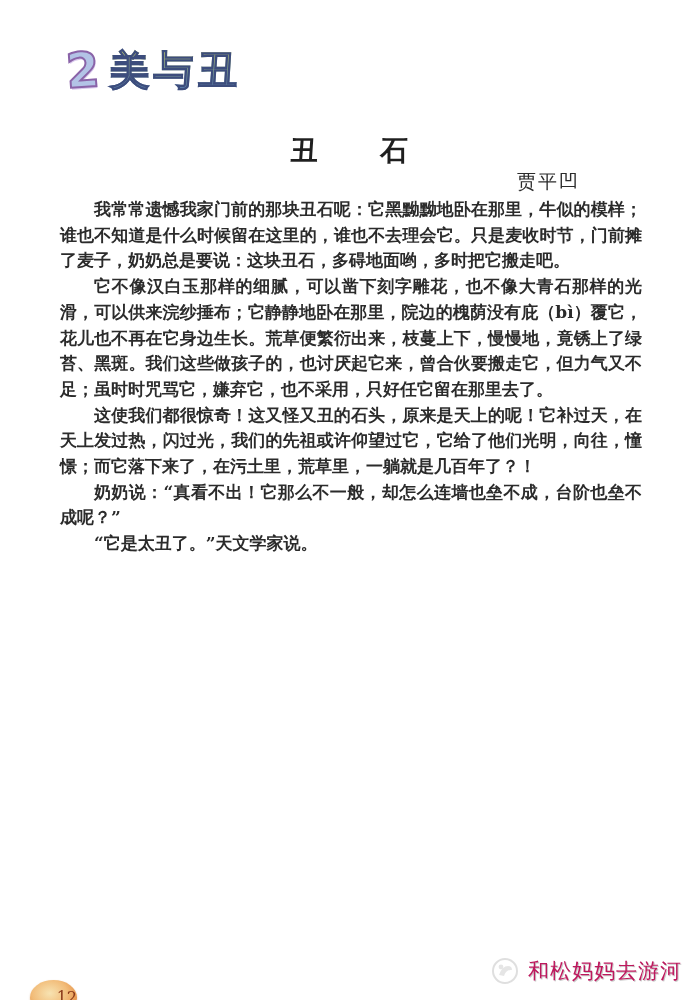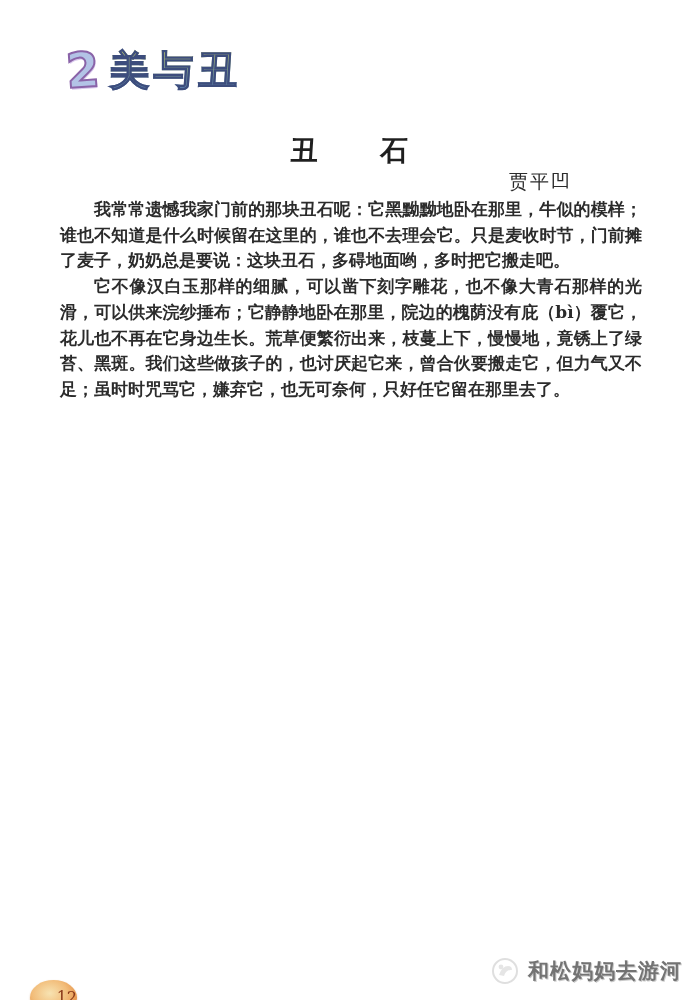--- a/index.html
+++ b/index.html
@@ -55,21 +55,21 @@
     text-align: center;
     font-size: 28px;
     font-weight: bold;
     letter-spacing: 2px;
     color: #1f1f1f;
     margin-top: 28px;
   }
   .author {
     position: absolute;
     top: 169px;
-    right: 128px;
+    right: 120px;
     font-size: 19px;
     color: #2b2b2b;
     letter-spacing: 2px;
   }
   
   .body-text {
     position: absolute;
     top: 197px;
     left: 60px;
     width: 582px;
@@ -102,44 +102,47 @@
     position: absolute;
     right: 18px;
     top: 956px;
     display: flex;
     align-items: center;
     gap: 8px;
   }
   .watermark-logo { width: 30px; height: 30px; opacity: 0.9; }
   .watermark-text {
     font-family: "DejaVu Sans", "Liberation Sans", sans-serif;
-    font-weight: bold;
+    font-weight: normal;
     font-size: 21px;
     letter-spacing: 1px;
-    color: #737373;
+    color: #be185d;
     text-shadow: 1px 1px 0 #c9c9c9, -1px -1px 0 #ffffff;
   }
 </style>
 </head>
 <body>
 
 <div class="page">
 
   <div class="unit-header">
     <span class="unit-number">2</span>
     <span class="unit-title">美与丑</span>
   </div>
 
   <div class="lesson-title">丑　　石</div>
 
   <div class="author">贾平凹</div>
 
   <div class="body-text">
     <p>我常常遗憾我家门前的那块丑石呢：它黑黝黝地卧在那里，牛似的模样；谁也不知道是什么时候留在这里的，谁也不去理会它。只是麦收时节，门前摊了麦子，奶奶总是要说：这块丑石，多碍地面哟，多时把它搬走吧。</p>
-    <p>它不像汉白玉那样的细腻，可以凿下刻字雕花，也不像大青石那样的光滑，可以供来浣纱捶布；它静静地卧在那里，院边的槐荫没有庇（bì）覆它，花儿也不再在它身边生长。荒草便繁衍出来，枝蔓上下，慢慢地，竟锈上了绿苔、黑斑。我们这些做孩子的，也讨厌起它来，曾合伙要搬走它，但力气又不足；虽时时咒骂它，嫌弃它，也无可奈何，只好任它留在那里去了。</p>
+    <p>它不像汉白玉那样的细腻，可以凿下刻字雕花，也不像大青石那样的光滑，可以供来浣纱捶布；它静静地卧在那里，院边的槐荫没有庇（bì）覆它，花儿也不再在它身边生长。荒草便繁衍出来，枝蔓上下，慢慢地，竟锈上了绿苔、黑斑。我们这些做孩子的，也讨厌起它来，曾合伙要搬走它，但力气又不足；虽时时咒骂它，嫌弃它，也不采用，只好任它留在那里去了。</p>
+    <p>这使我们都很惊奇！这又怪又丑的石头，原来是天上的呢！它补过天，在天上发过热，闪过光，我们的先祖或许仰望过它，它给了他们光明，向往，憧憬；而它落下来了，在污土里，荒草里，一躺就是几百年了？！</p>
+    <p>奶奶说：“真看不出！它那么不一般，却怎么连墙也垒不成，台阶也垒不成呢？”</p>
+    <p>“它是太丑了。”天文学家说。</p>
   </div>
 
   <div class="page-number">
     <span>12</span>
   </div>
 
   <div class="watermark">
     <svg class="watermark-logo" viewBox="0 0 30 30">
       <circle cx="15" cy="15" r="12" fill="none" stroke="#dcdcdc" stroke-width="2"></circle>
       <path d="M9,19 q3,-9 9,-9 q4,0 4,4 q-6,-1 -8,6 z" fill="#e3e3e3"></path>

